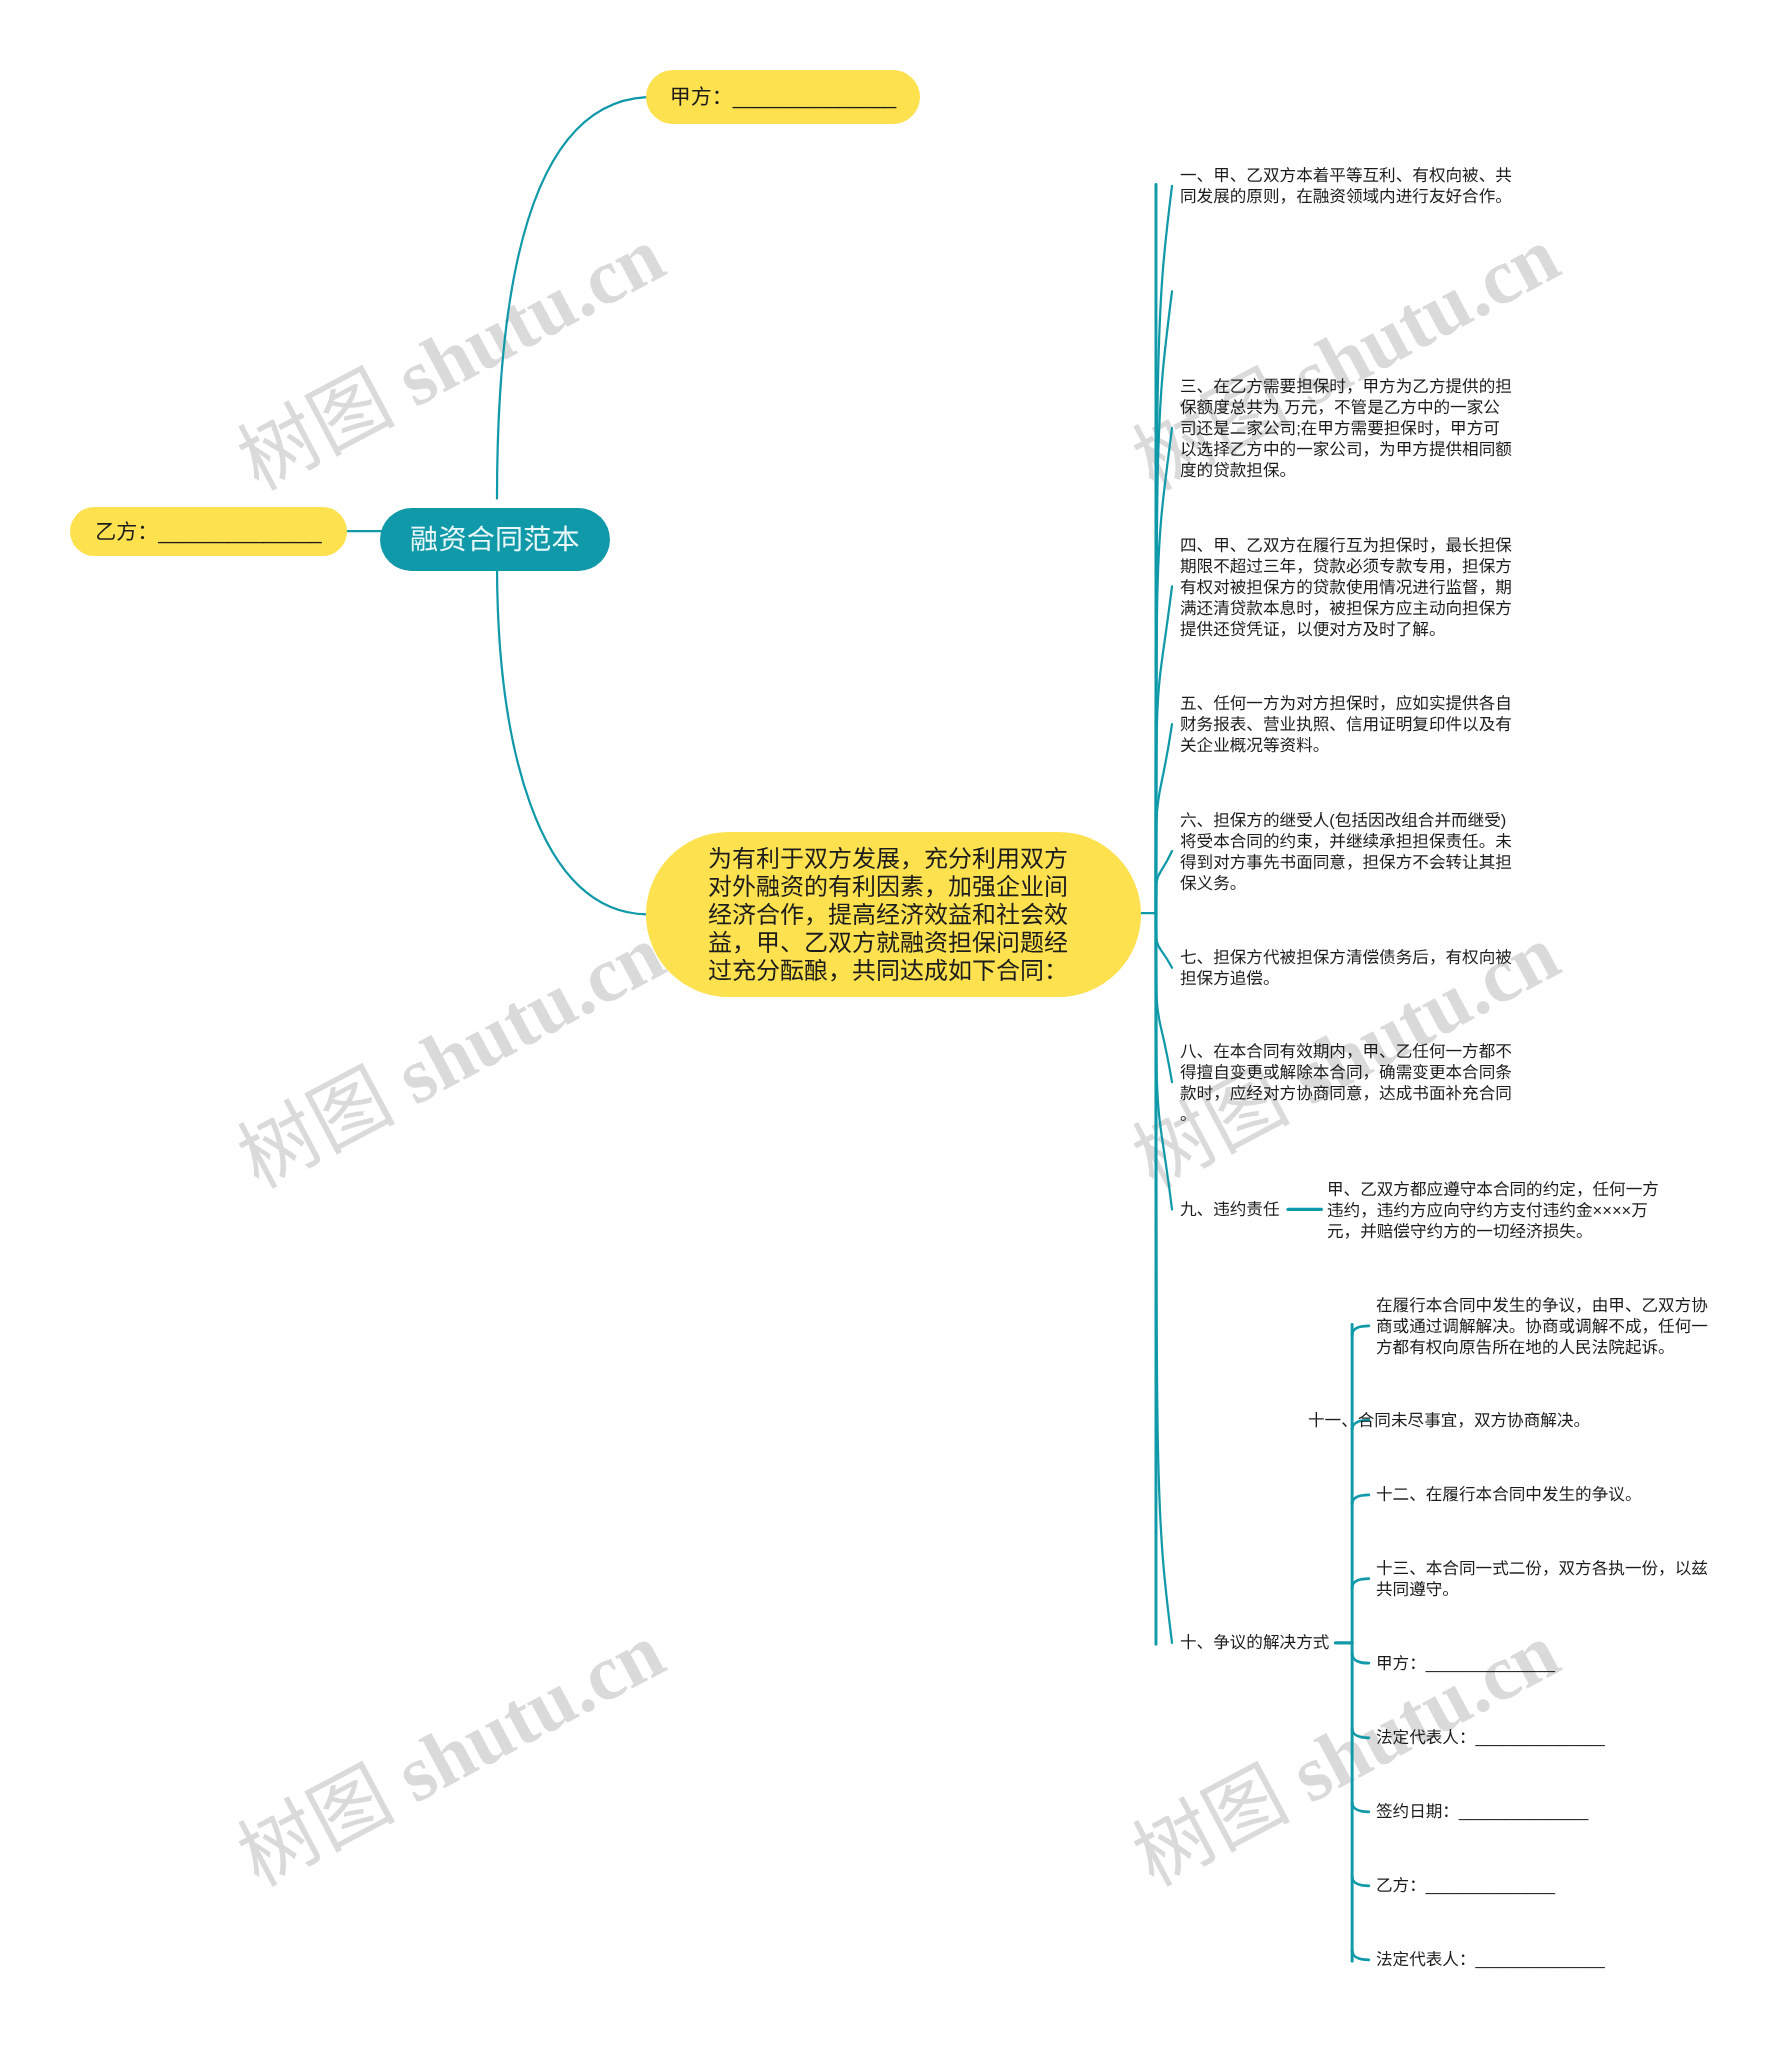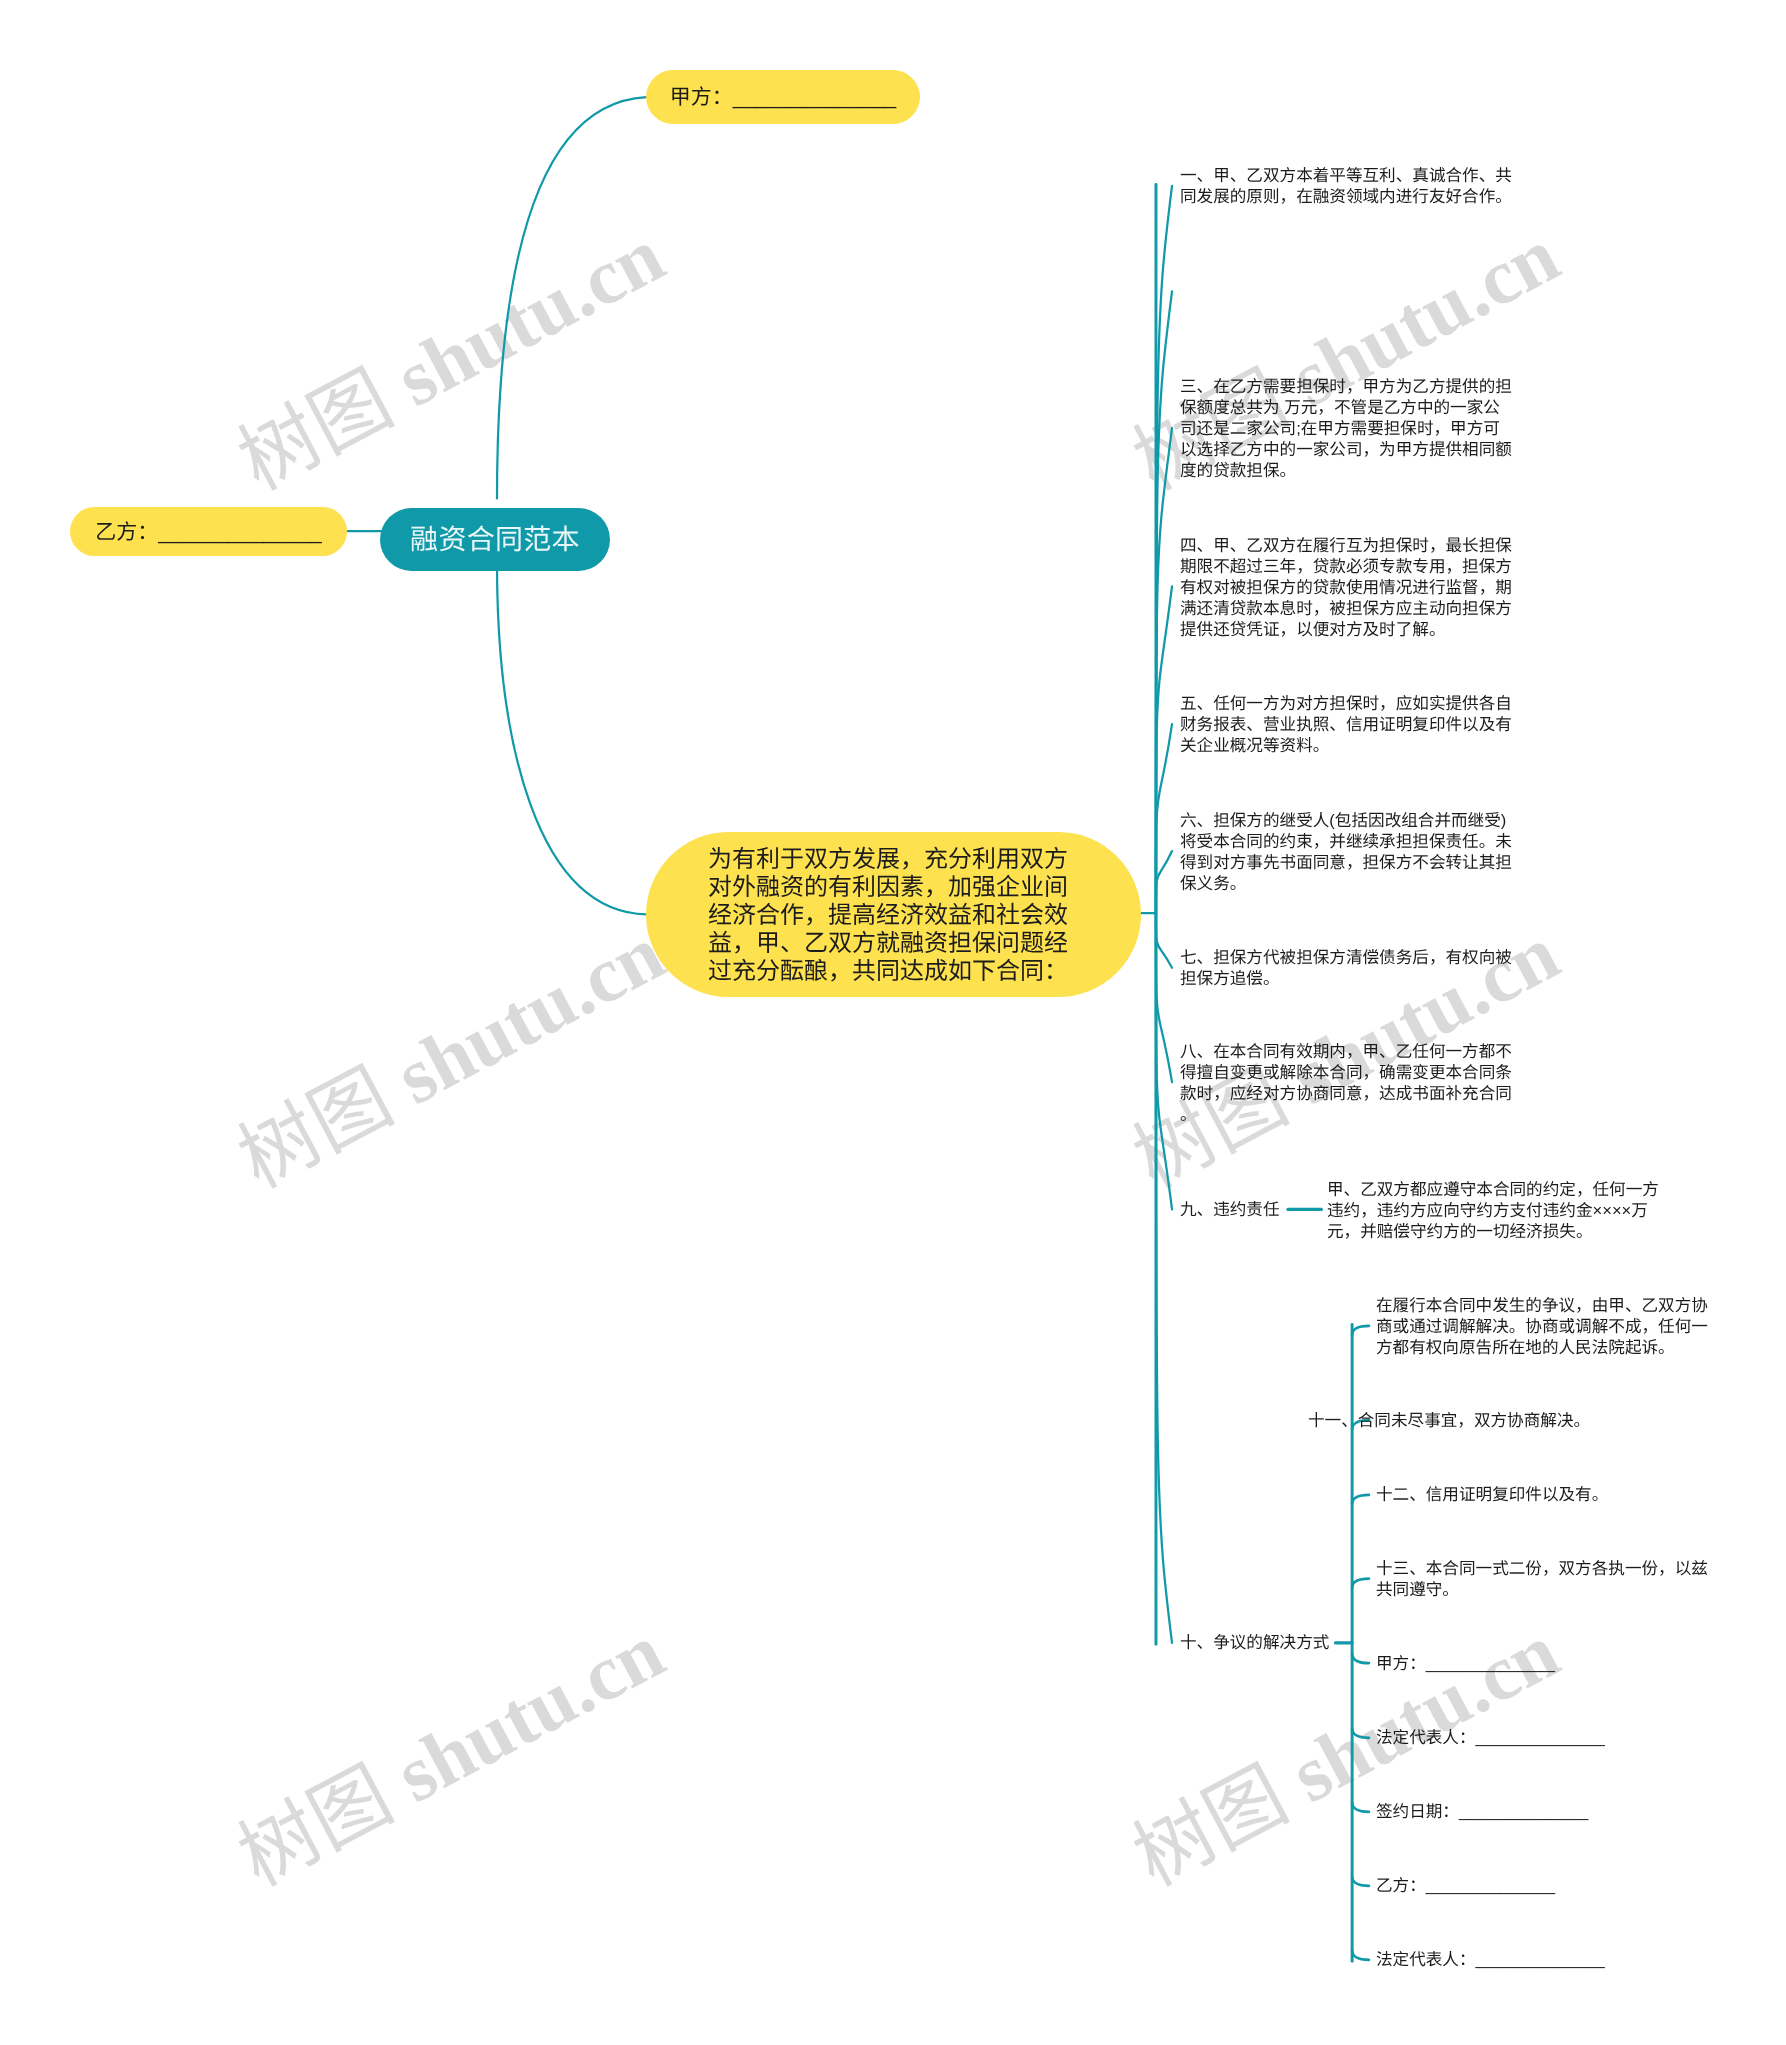--- a/index.html
+++ b/index.html
@@ -88,21 +88,21 @@
   </div>
 
   <div class="node pill ynode" style="left:646px;top:832px;width:495px;height:165px;">
     <span class="ylabel multi">为有利于双方发展，充分利用双方
 对外融资的有利因素，加强企业间
 经济合作，提高经济效益和社会效
 益，甲、乙双方就融资担保问题经
 过充分酝酿，共同达成如下合同：</span>
   </div>
 
-  <div class="clause" style="left:1180px;top:165px;"><span>一、甲、乙双方本着平等互利、真诚合作、共
+  <div class="clause" style="left:1180px;top:165px;"><span>一、甲、乙双方本着平等互利、有权向被、共
 同发展的原则，在融资领域内进行友好合作。</span></div>
   <div class="clause" style="left:1180px;top:376px;"><span>三、在乙方需要担保时，甲方为乙方提供的担
 保额度总共为 万元，不管是乙方中的一家公
 司还是二家公司;在甲方需要担保时，甲方可
 以选择乙方中的一家公司，为甲方提供相同额
 度的贷款担保。</span></div>
   <div class="clause" style="left:1180px;top:535px;"><span>四、甲、乙双方在履行互为担保时，最长担保
 期限不超过三年，贷款必须专款专用，担保方
 有权对被担保方的贷款使用情况进行监督，期
 满还清贷款本息时，被担保方应主动向担保方
@@ -122,21 +122,21 @@
 。</span></div>
   <div class="lab" style="left:1180px;top:1199px;"><span>九、违约责任</span></div>
   <div class="clause" style="left:1327px;top:1179px;"><span>甲、乙双方都应遵守本合同的约定，任何一方
 违约，违约方应向守约方支付违约金××××万
 元，并赔偿守约方的一切经济损失。</span></div>
   <div class="lab" style="left:1180px;top:1632px;"><span>十、争议的解决方式</span></div>
   <div class="clause" style="left:1376px;top:1295px;"><span>在履行本合同中发生的争议，由甲、乙双方协
 商或通过调解解决。协商或调解不成，任何一
 方都有权向原告所在地的人民法院起诉。</span></div>
   <div class="clause" style="left:1308px;top:1410px;"><span>十一、合同未尽事宜，双方协商解决。</span></div>
-  <div class="clause" style="left:1376px;top:1484px;"><span>十二、信用证明复印件以及有。</span></div>
+  <div class="clause" style="left:1376px;top:1484px;"><span>十二、在履行本合同中发生的争议。</span></div>
   <div class="clause" style="left:1376px;top:1558px;"><span>十三、本合同一式二份，双方各执一份，以兹
 共同遵守。</span></div>
   <div class="clause" style="left:1376px;top:1653px;"><span>甲方：______________</span></div>
   <div class="clause" style="left:1376px;top:1727px;"><span>法定代表人：______________</span></div>
   <div class="clause" style="left:1376px;top:1801px;"><span>签约日期：______________</span></div>
   <div class="clause" style="left:1376px;top:1875px;"><span>乙方：______________</span></div>
   <div class="clause" style="left:1376px;top:1949px;"><span>法定代表人：______________</span></div>
 
 </div>
 

